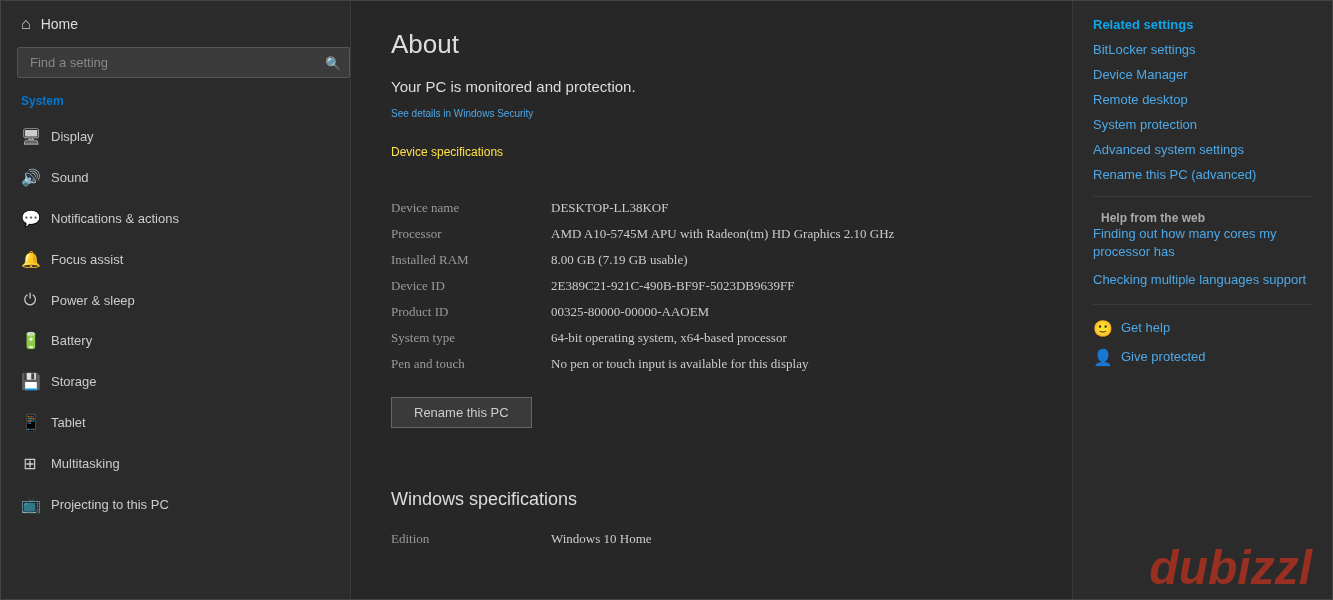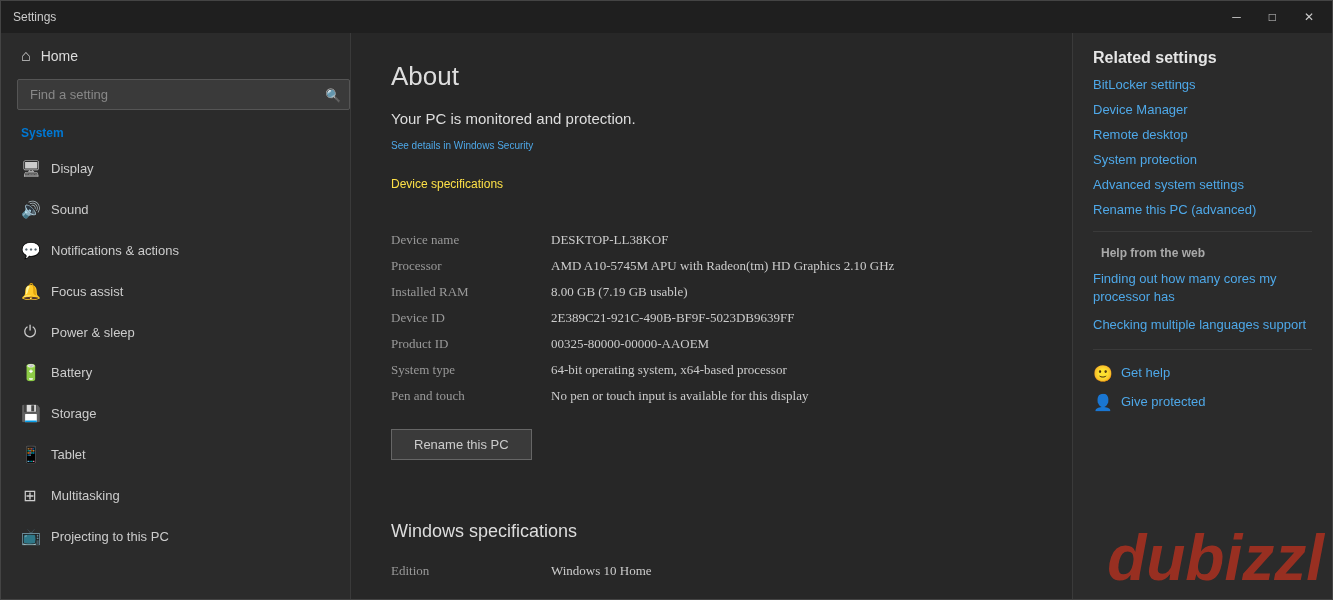--- a/index.html
+++ b/index.html
@@ -195,43 +195,42 @@
     
     .right-panel {
       width: 260px;
       background: #2b2b2b;
       flex-shrink: 0;
       padding: 16px 20px;
       border-left: 1px solid #3a3a3a;
       overflow-y: auto;
     }
     .right-section-label {
-      font-size: 16px;
-      color: #e5e5e5;
+      font-size: 13px;
+      color: #0ea5e9;
       font-weight: 600;
       margin-bottom: 10px;
     }
     .right-link {
       display: block;
       color: #4ea8e8;
       font-size: 13px;
       cursor: pointer;
       margin-bottom: 10px;
       text-decoration: none;
     }
     .right-divider {
       height: 1px;
       background: #3a3a3a;
       margin: 14px 0;
     }
     .right-help-label {
       font-size: 12px;
       color: #aaa;
       font-weight: 600;
-      margin-bottom: 10px;
       padding-left: 8px;
     }
     .right-help-link {
       display: block;
       color: #4ea8e8;
       font-size: 13px;
       cursor: pointer;
       margin-bottom: 10px;
       line-height: 1.4;
       text-decoration: none;
@@ -243,42 +242,34 @@
       margin-bottom: 10px;
     }
     .right-action-icon {
       font-size: 16px;
       color: #aaa;
       width: 20px;
     }
     .watermark {
       position: absolute;
       bottom: 0;
-      right: 0;
-      font-size: 64px;
+      right: 12px;
+      font-size: 48px;
       font-weight: 900;
       color: rgba(200,50,30,0.7);
       font-style: italic;
       pointer-events: none;
       padding: 4px 8px;
     }
   </style>
 </head>
 <body>
 
 <div class="window">
 
-  <div class="titlebar">
-    <span class="titlebar-title">Settings</span>
-    <div class="titlebar-controls">
-      <button class="titlebar-btn">─</button>
-      <button class="titlebar-btn">□</button>
-      <button class="titlebar-btn close">✕</button>
-    </div>
-  </div>
 
   <div class="content-area">
 
     <div class="sidebar">
       <div class="sidebar-home">
         <span class="home-icon">⌂</span>
         <span>Home</span>
       </div>
       <div class="search-box">
         <input type="text" placeholder="Find a setting" style="">

